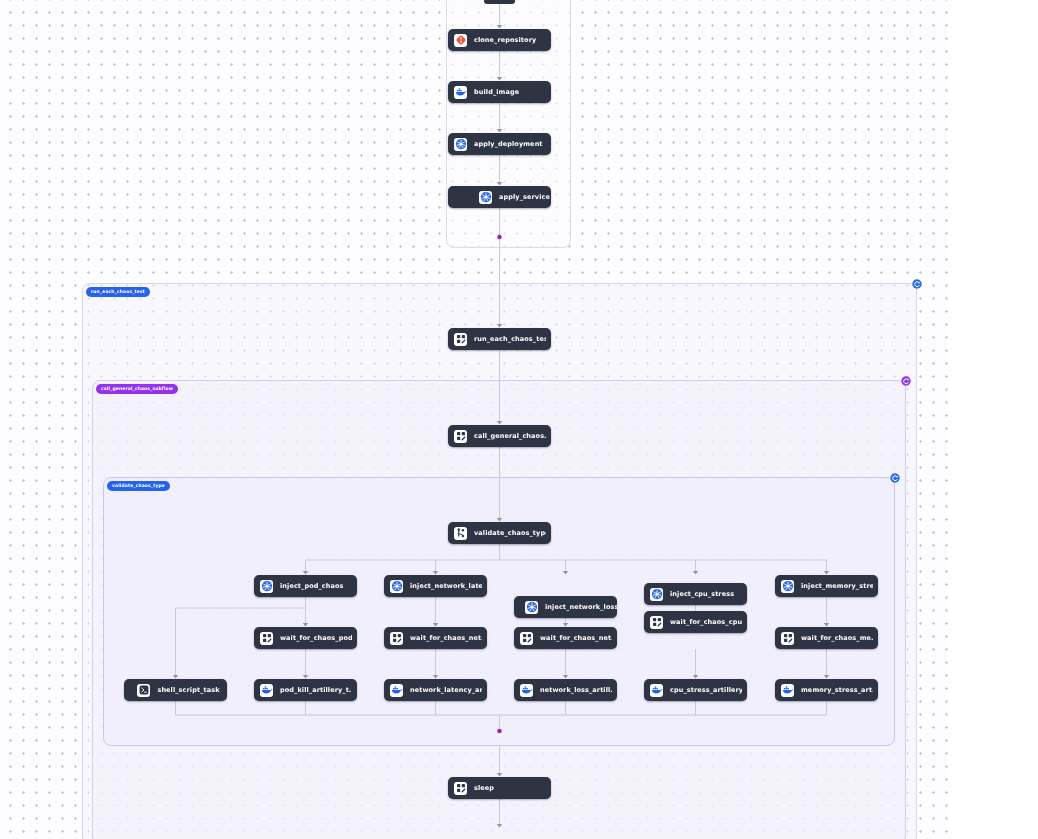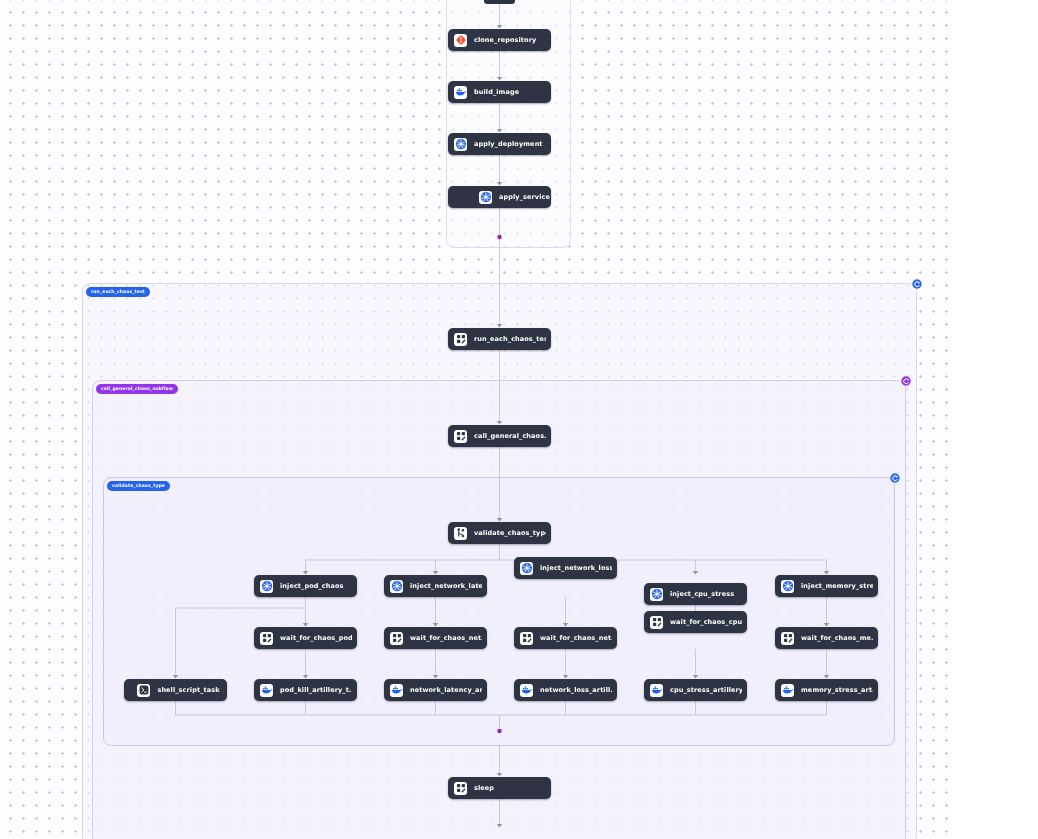--- a/index.html
+++ b/index.html
@@ -261,21 +261,21 @@
             <line x1="8" y1="8" x2="10.5" y2="12.9"></line>
             <line x1="8" y1="8" x2="5.5" y2="12.9"></line>
             <line x1="8" y1="8" x2="2.9" y2="9.7"></line>
             <line x1="8" y1="8" x2="3.5" y2="5.4"></line>
           </g>
           <circle cx="8" cy="8" r="1.7" fill="#fff"></circle>
         </svg>
       </span>
       <span class="nlabel">inject_network_late...</span>
     </div>
-    <div class="node" style="left: 514px; top: 557px; width: 103px;">
+    <div class="node" style="left: 514px; top: 596px; width: 103px; justify-content: flex-end;">
       <span class="plate">
         <svg viewBox="0 0 16 16">
           <circle cx="8" cy="8" r="6.9" fill="#326ce5"></circle>
           <g stroke="#fff" stroke-width="1.1" stroke-linecap="round">
             <line x1="8" y1="8" x2="8" y2="2.7"></line>
             <line x1="8" y1="8" x2="12.5" y2="5.4"></line>
             <line x1="8" y1="8" x2="13.1" y2="9.7"></line>
             <line x1="8" y1="8" x2="10.5" y2="12.9"></line>
             <line x1="8" y1="8" x2="5.5" y2="12.9"></line>
             <line x1="8" y1="8" x2="2.9" y2="9.7"></line>

